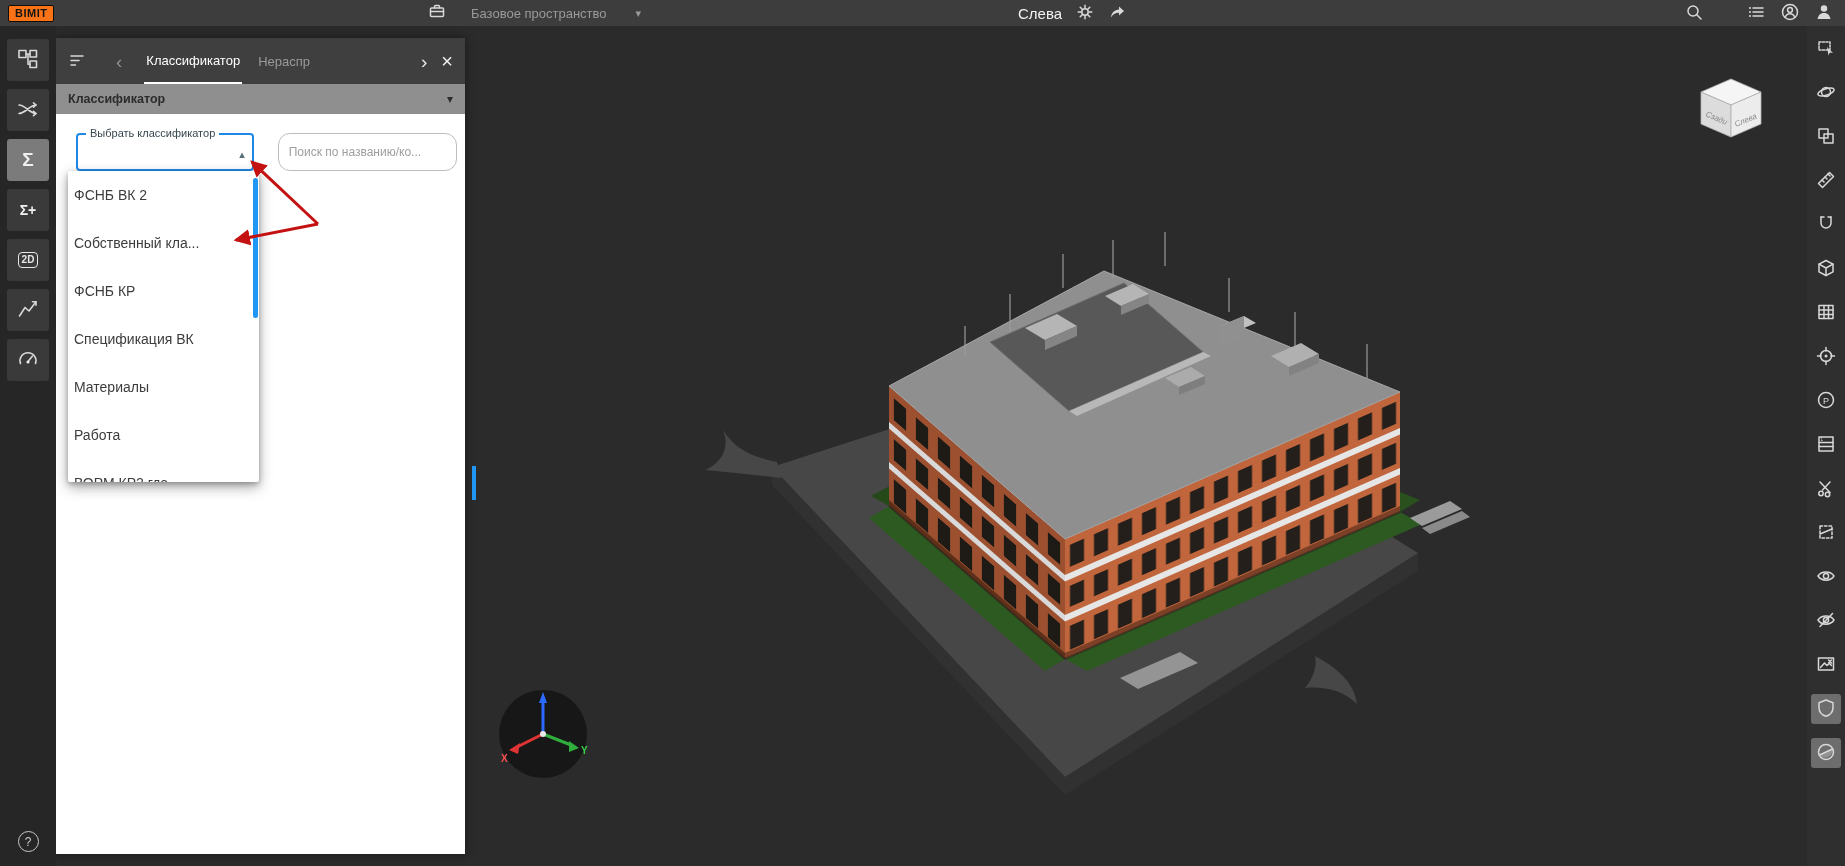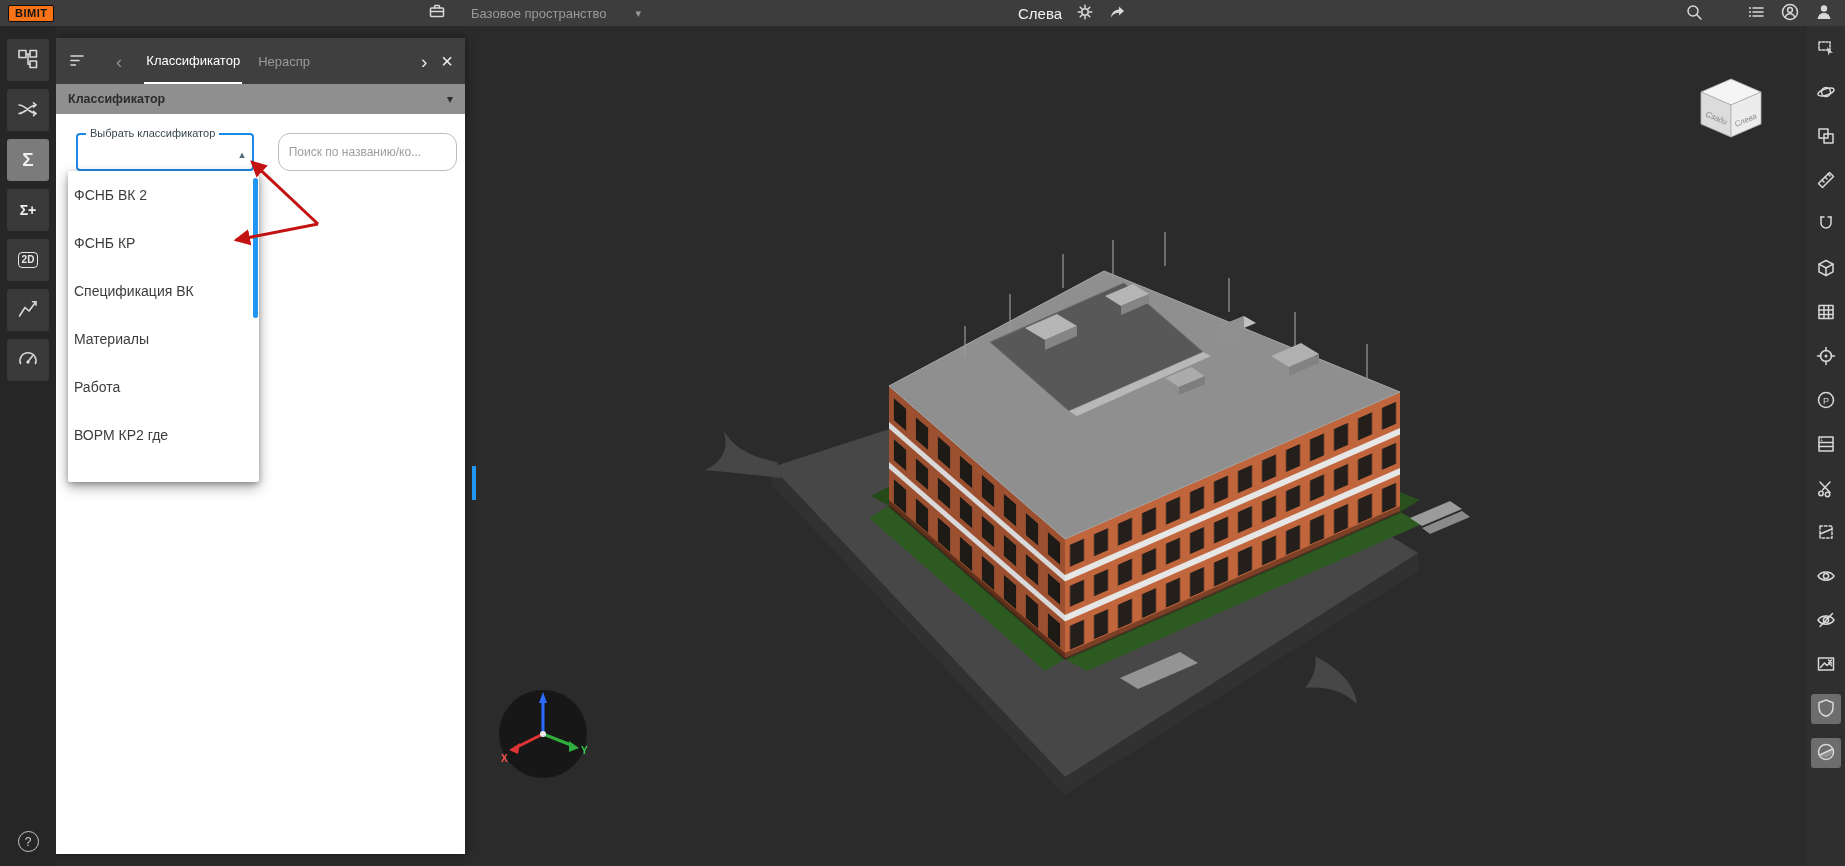--- a/index.html
+++ b/index.html
@@ -221,20 +221,21 @@
       <span></span>
       <span class="select-caret">▴</span>
     </div>
     <div class="search-field">
       <input type="text" placeholder="Поиск по названию/ко..." style="">
     </div>
   </div>
 
   <div class="menu">
     <div class="menu-item">ФСНБ ВК 2</div>
+    <div class="menu-item">Собственный кла...</div>
     <div class="menu-item">ФСНБ КР</div>
     <div class="menu-item">Спецификация ВК</div>
     <div class="menu-item">Материалы</div>
     <div class="menu-item">Работа</div>
     <div class="menu-item">ВОРМ КР2 где</div>
     <div class="menu-scrollbar"></div>
   </div>
 </section>
 
 <div class="resize-accent"></div>

